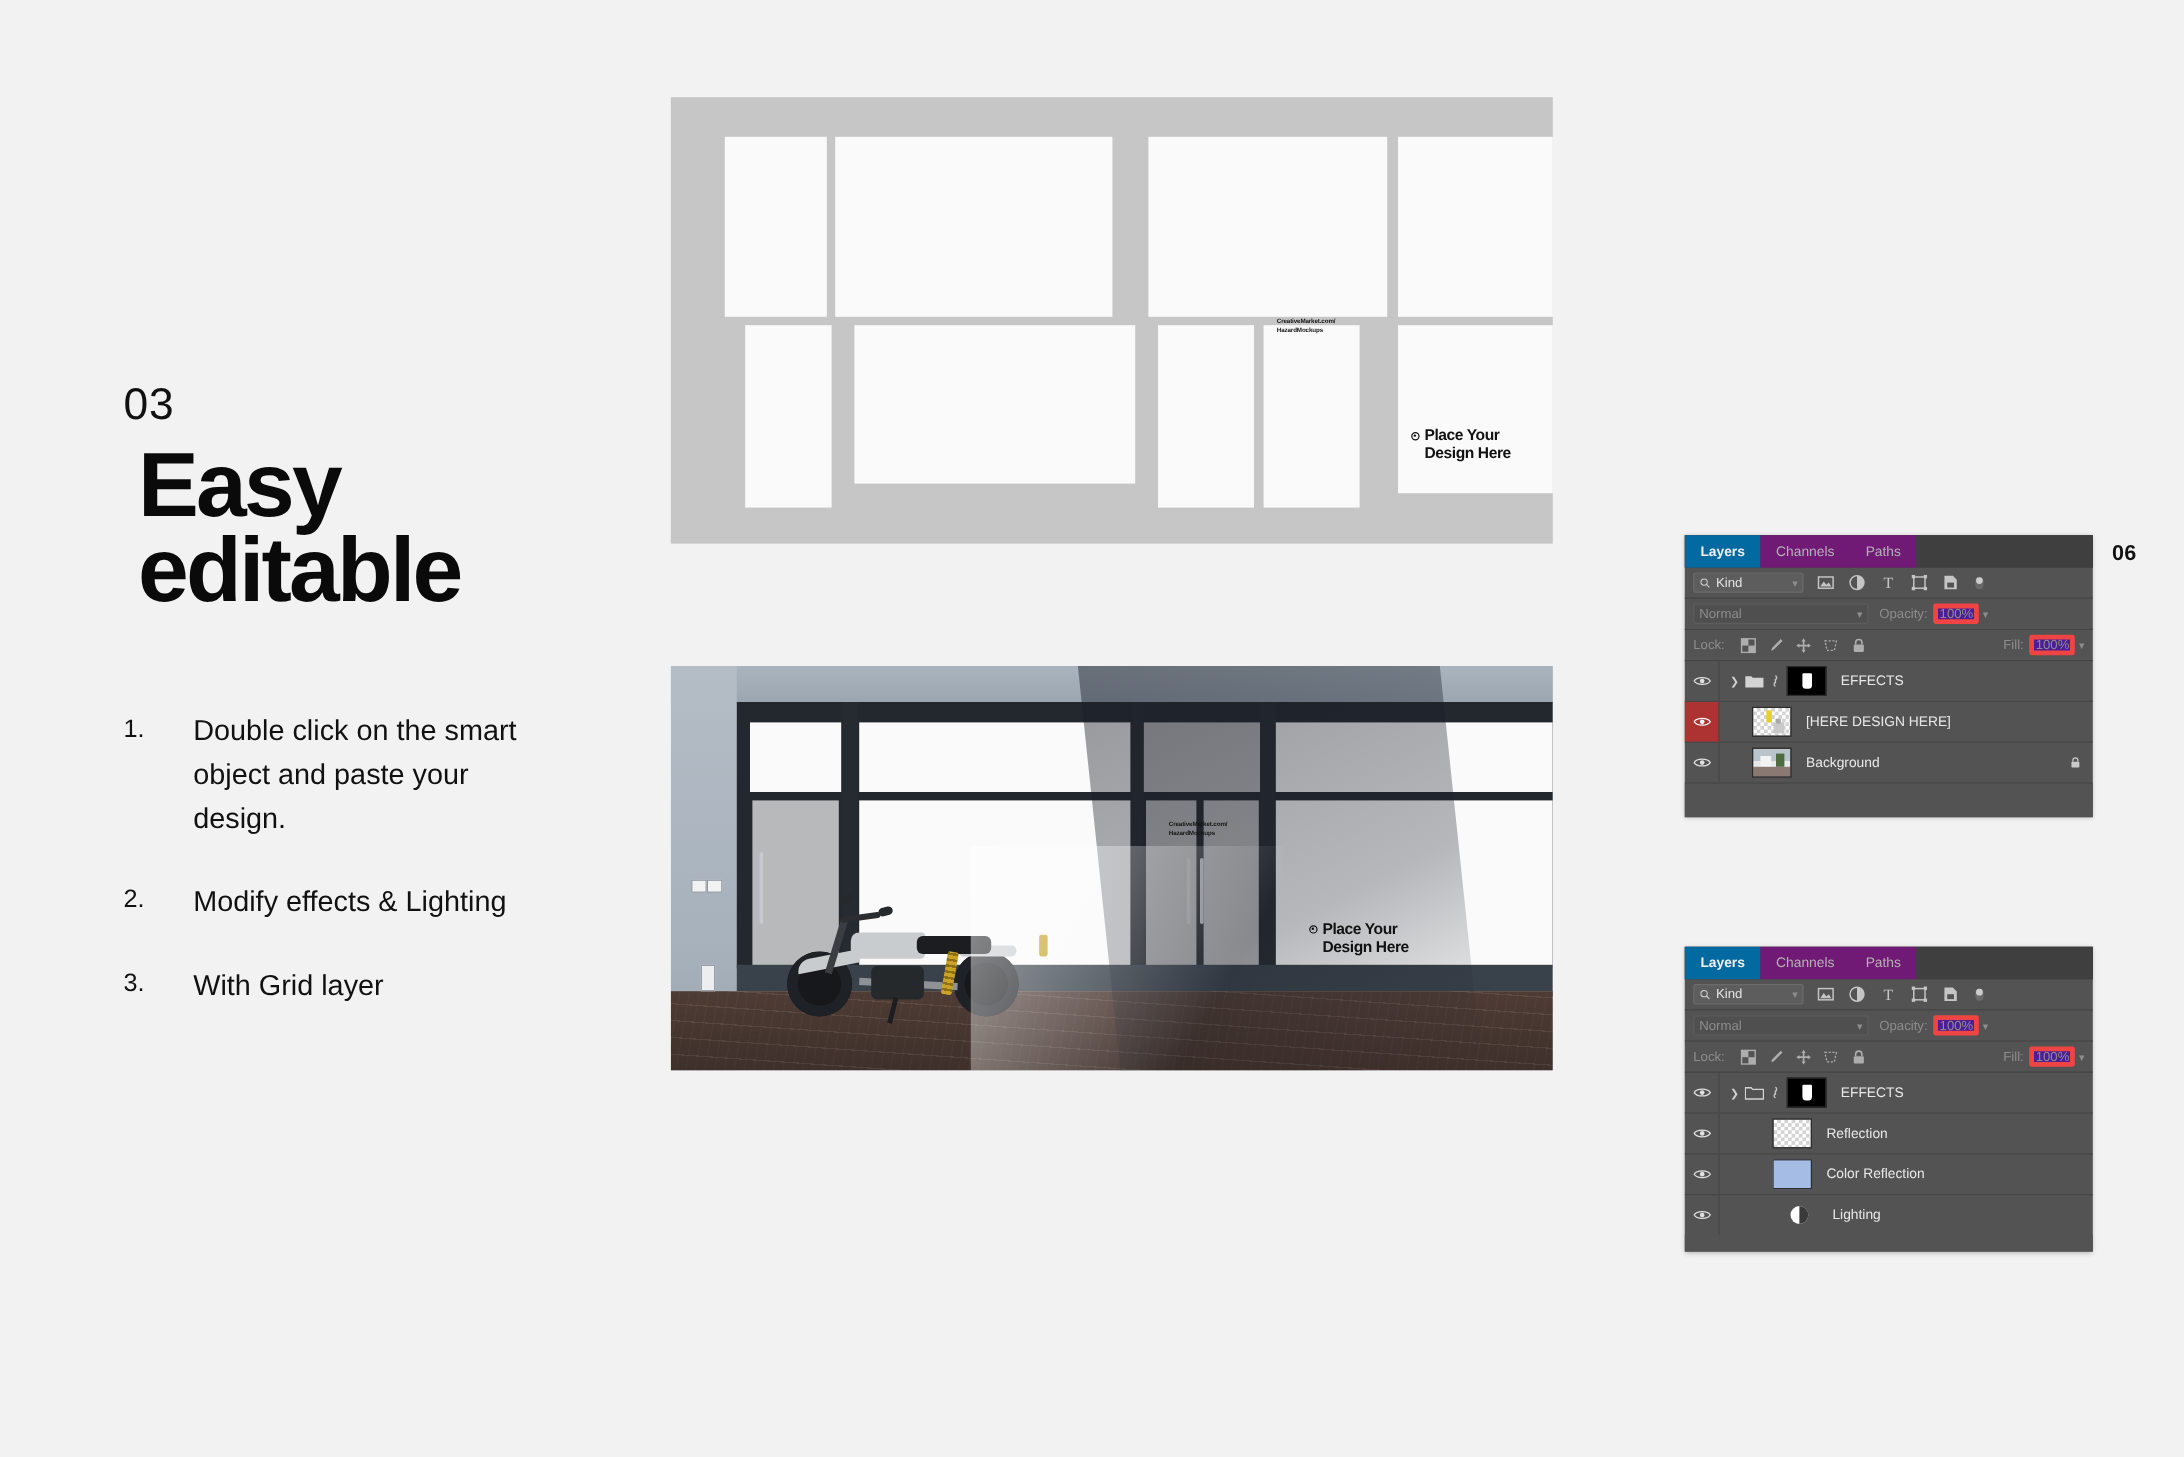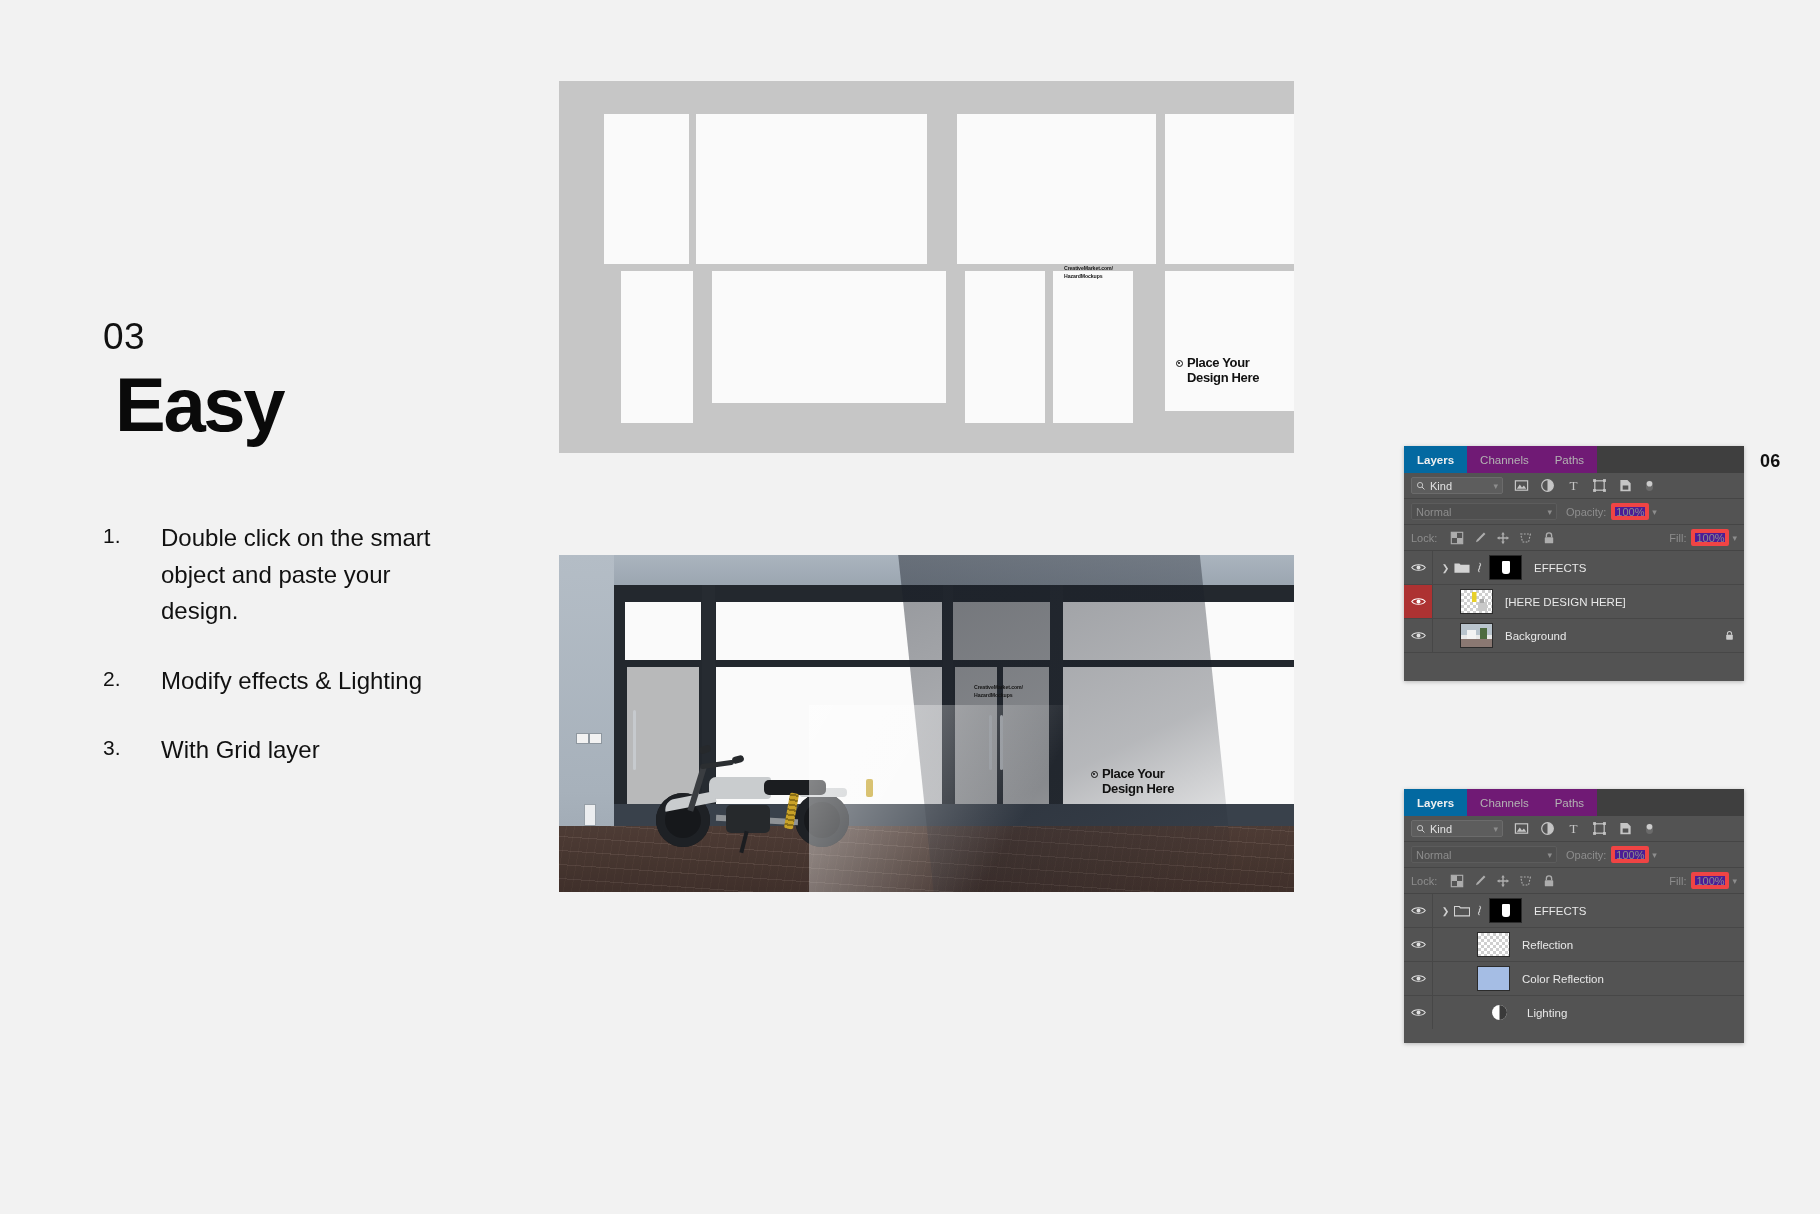--- a/index.html
+++ b/index.html
@@ -184,20 +184,21 @@
     position:absolute;font-size:18px;font-weight:700;color:#111;letter-spacing:.2px;
   }
 </style>
 </head>
 <body>
 
 <div class="left-col">
   <div class="step-number">03</div>
   <h1 class="headline">
     <span>Easy</span>
+    <span>editable</span>
   </h1>
   <div class="steps">
     <div class="step-row">
       <div class="step-idx">1.</div>
       <div class="step-txt">Double click on the smart object and paste your design.</div>
     </div>
     <div class="step-row">
       <div class="step-idx">2.</div>
       <div class="step-txt">Modify effects &amp; Lighting</div>
     </div>

